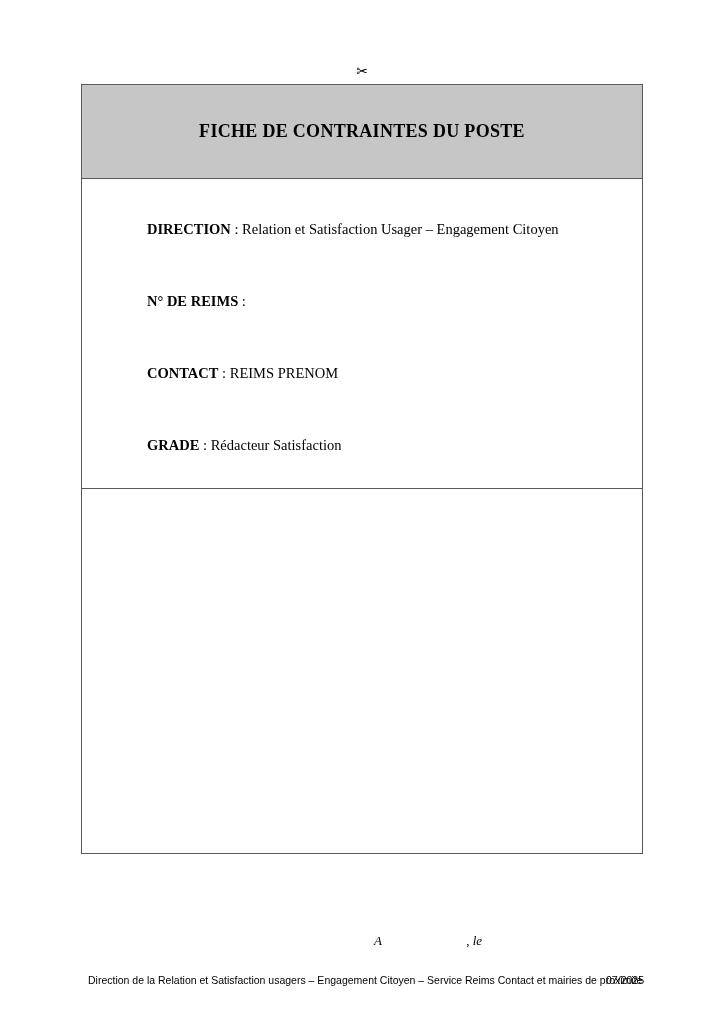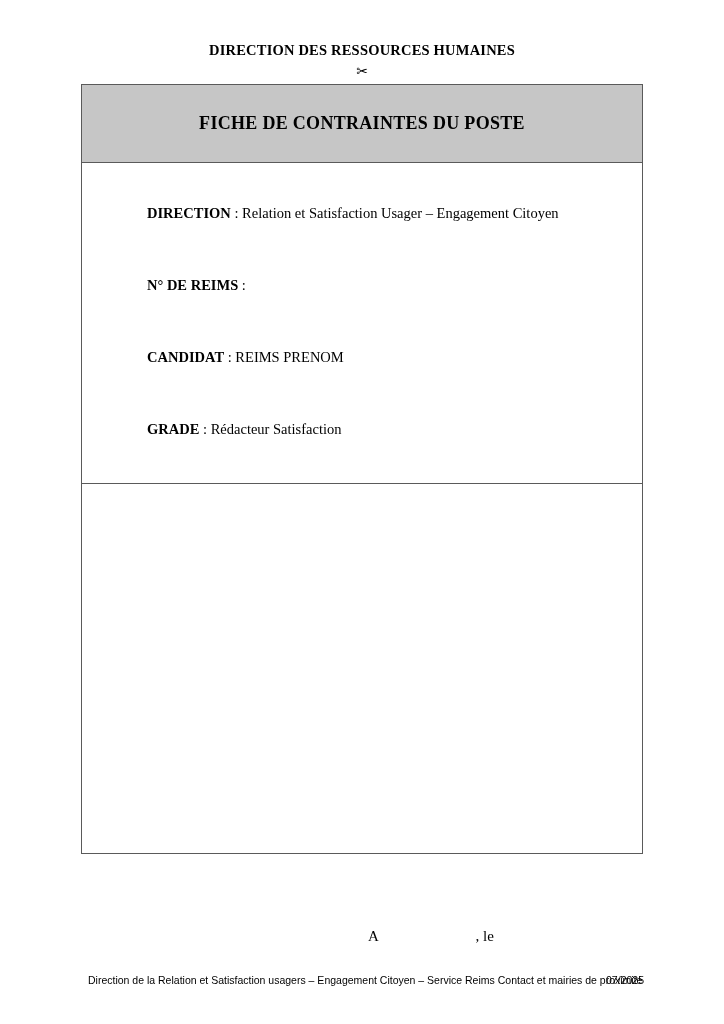--- a/index.html
+++ b/index.html
@@ -47,38 +47,38 @@
     position: absolute;
     left: 81px;
     top: 84px;
     width: 562px;
     height: 770px;
     border: 1.5px solid #5a5a5a;
     box-sizing: border-box;
     background: #ffffff;
   }
   .band-title {
-    height: 78px;
+    height: 94px;
     background: #c6c6c6;
     border-bottom: 1.5px solid #5a5a5a;
     box-sizing: border-box;
     display: flex;
     align-items: center;
     justify-content: center;
   }
   .band-title .t {
     font-family: "Liberation Serif", serif;
     font-weight: bold;
     font-size: 18px;
     letter-spacing: 0.3px;
   }
   .section-info {
     border-bottom: 1.5px solid #5a5a5a;
     box-sizing: border-box;
-    padding: 14px 0 18px 36px;
+    padding: 14px 0 7px 36px;
   }
   .info-line {
     font-family: "Liberation Serif", serif;
     font-size: 14.5px;
     line-height: 24px;
     white-space: pre;
   }
   .info-line .lbl {
     font-weight: bold;
   }
@@ -99,25 +99,26 @@
     font-family: "Liberation Serif", serif;
     font-size: 14.5px;
   }
   .section-body {
     position: relative;
     height: 500px;
     box-sizing: border-box;
   }
   .signature-line {
     position: absolute;
-    left: 286px;
+    left: 292px;
     top: 444px;
     font-family: "Liberation Serif", serif;
-    font-size: 15px;
+    font-size: 13px;
     white-space: pre;
+    font-style: italic;
   }
   .footer {
     position: absolute;
     left: 84px;
     top: 974px;
     width: 556px;
     font-family: "Liberation Sans", sans-serif;
     font-size: 10.5px;
     color: #000;
   }
@@ -133,39 +134,38 @@
     top: 0;
     white-space: nowrap;
     text-align: right;
   }
 </style>
 </head>
 <body>
 
 <div class="page">
 
-  <div class="dept-title">DIRECTION DES RESSOURCES HUMAINES</div>
 
   <div class="scissors">✂</div>
 
   <div class="doc-box">
 
     <div class="band-title">
       <span class="t">FICHE DE CONTRAINTES DU POSTE</span>
     </div>
 
     <div class="section-info">
       <div class="info-line">
         <span class="lbl">DIRECTION</span><span> : </span><span>Relation et Satisfaction Usager – Engagement Citoyen</span>
       </div>
       <div class="info-line">
         <span class="lbl">N° DE REIMS</span><span> :</span><span></span>
       </div>
       <div class="info-line">
-        <span class="lbl">CANDIDAT</span><span> : </span><span>REIMS PRENOM</span>
+        <span class="lbl">CONTACT</span><span> : </span><span>REIMS PRENOM</span>
       </div>
       <div class="info-line">
         <span class="lbl">GRADE</span><span> : </span><span>Rédacteur Satisfaction</span>
       </div>
     </div>
 
 
     <div class="section-body">
       <div class="signature-line">A                          , le</div>
     </div>

